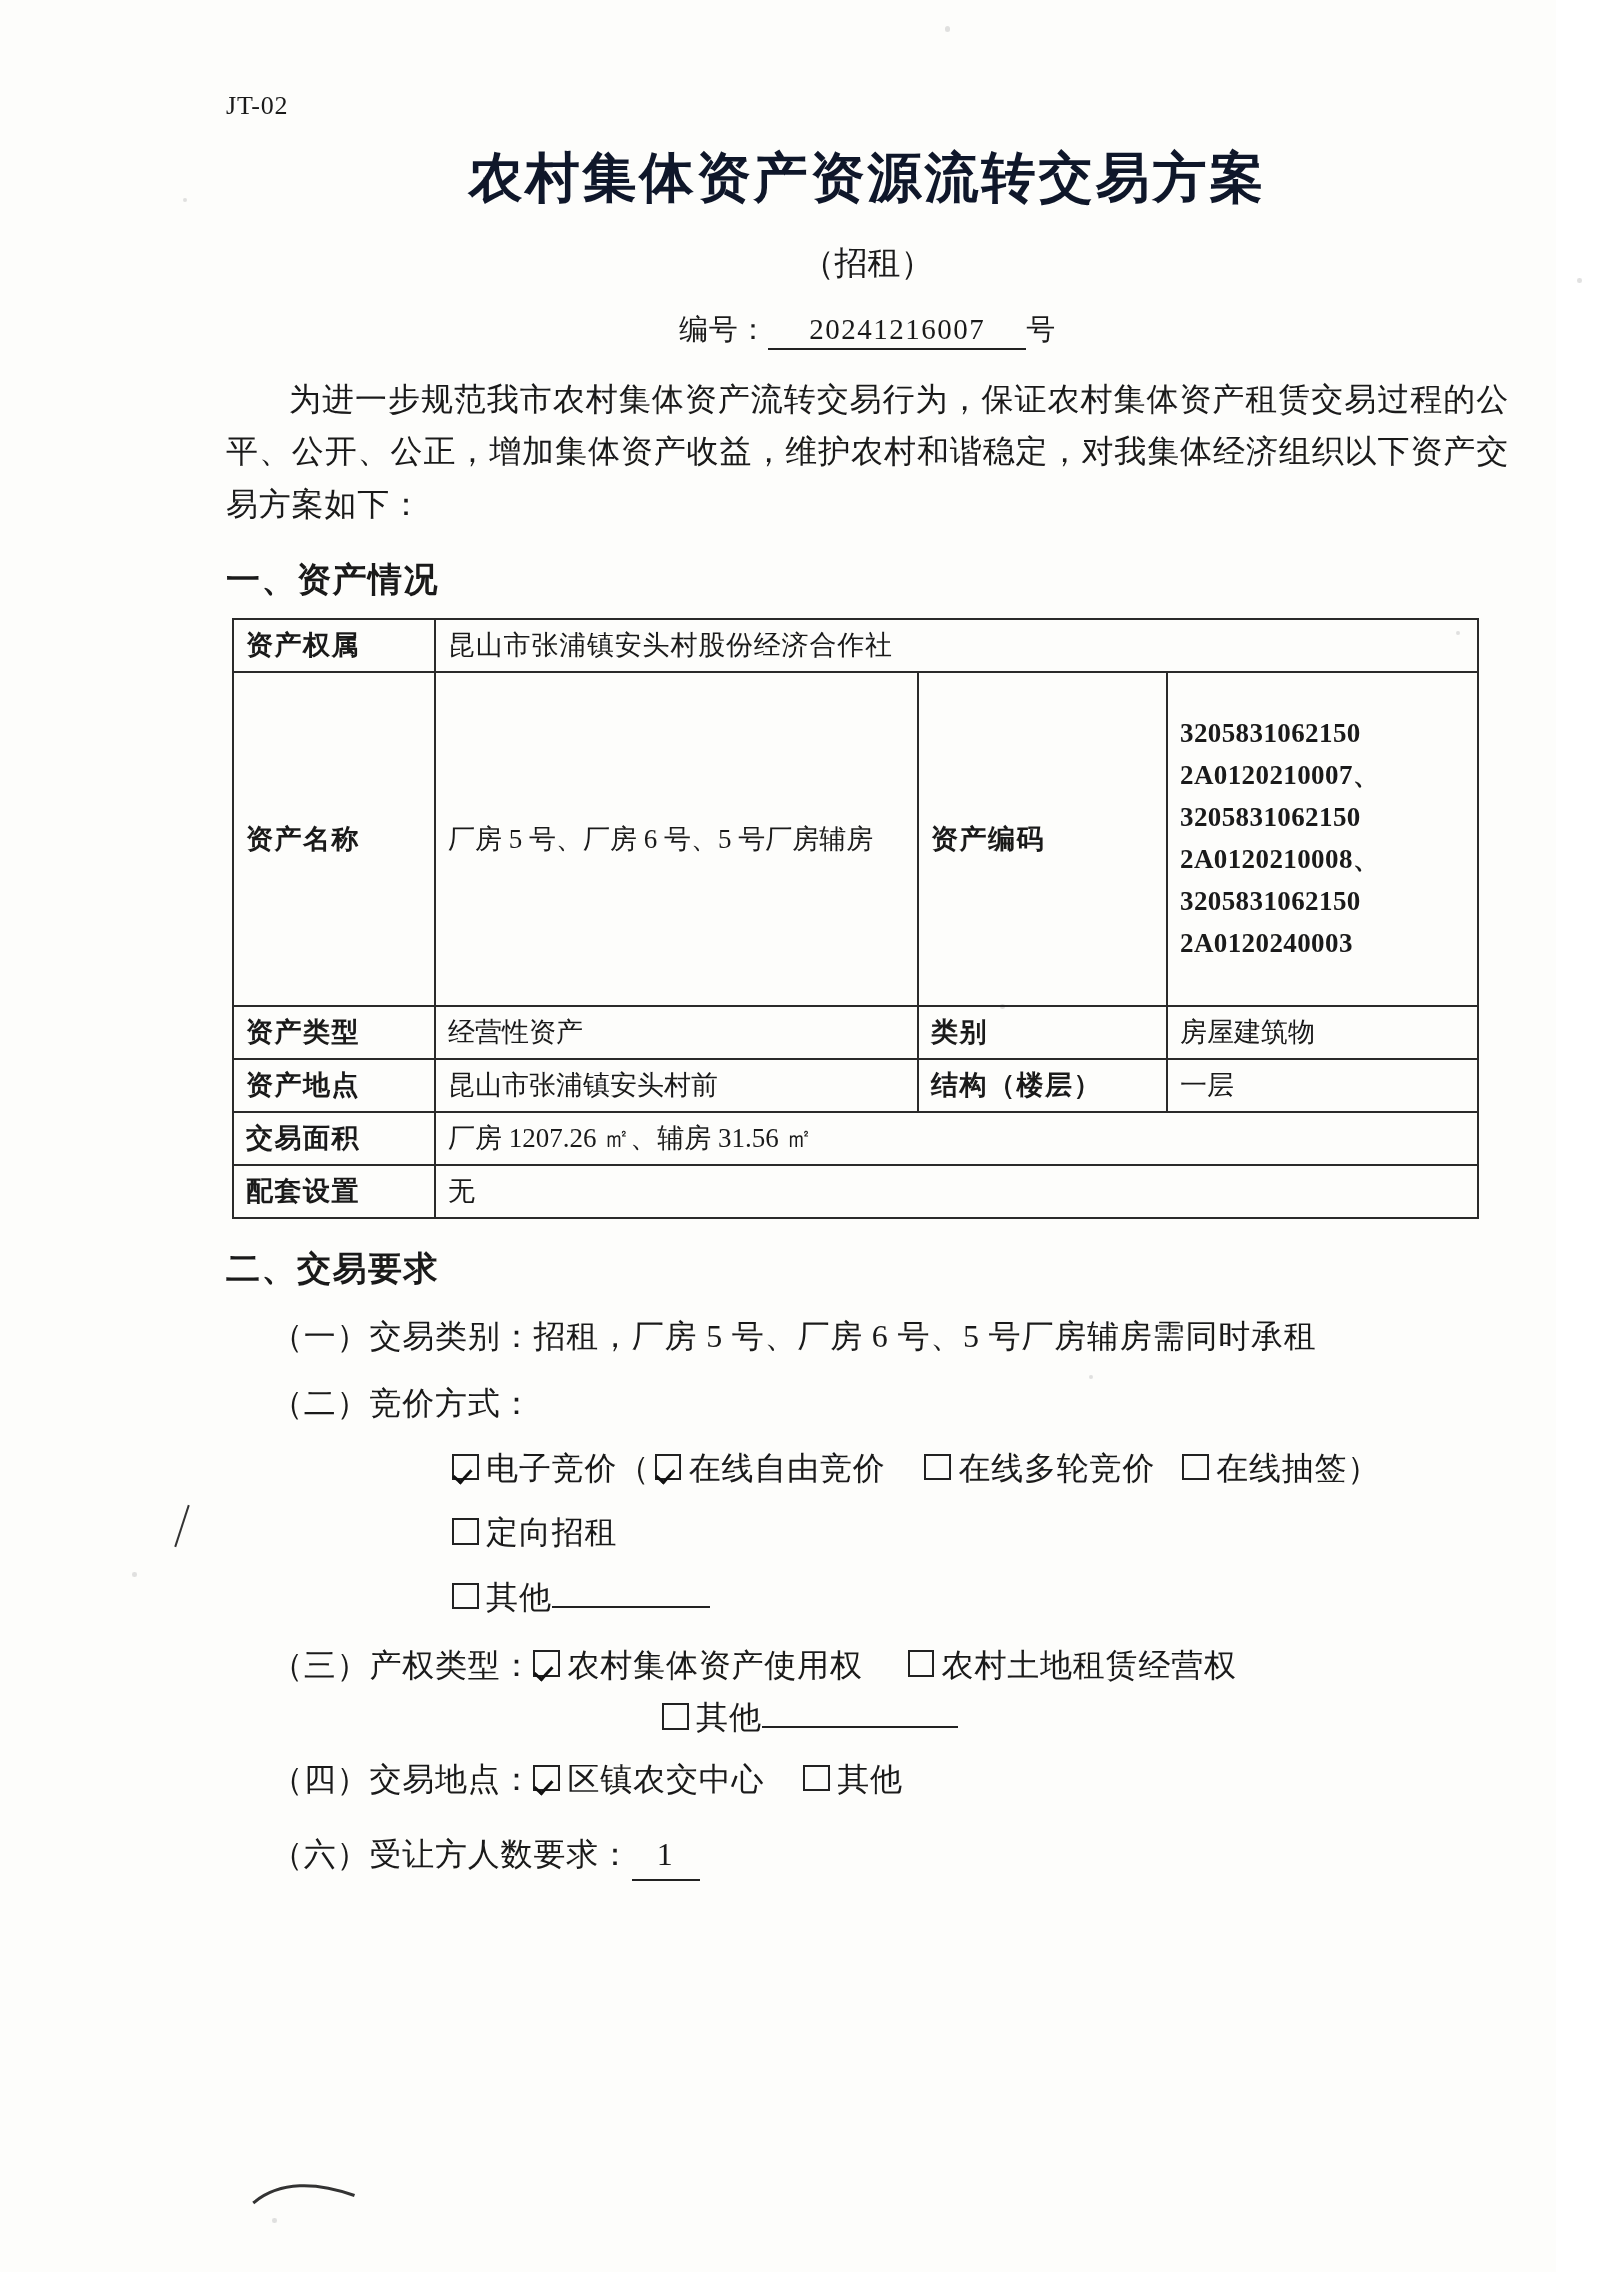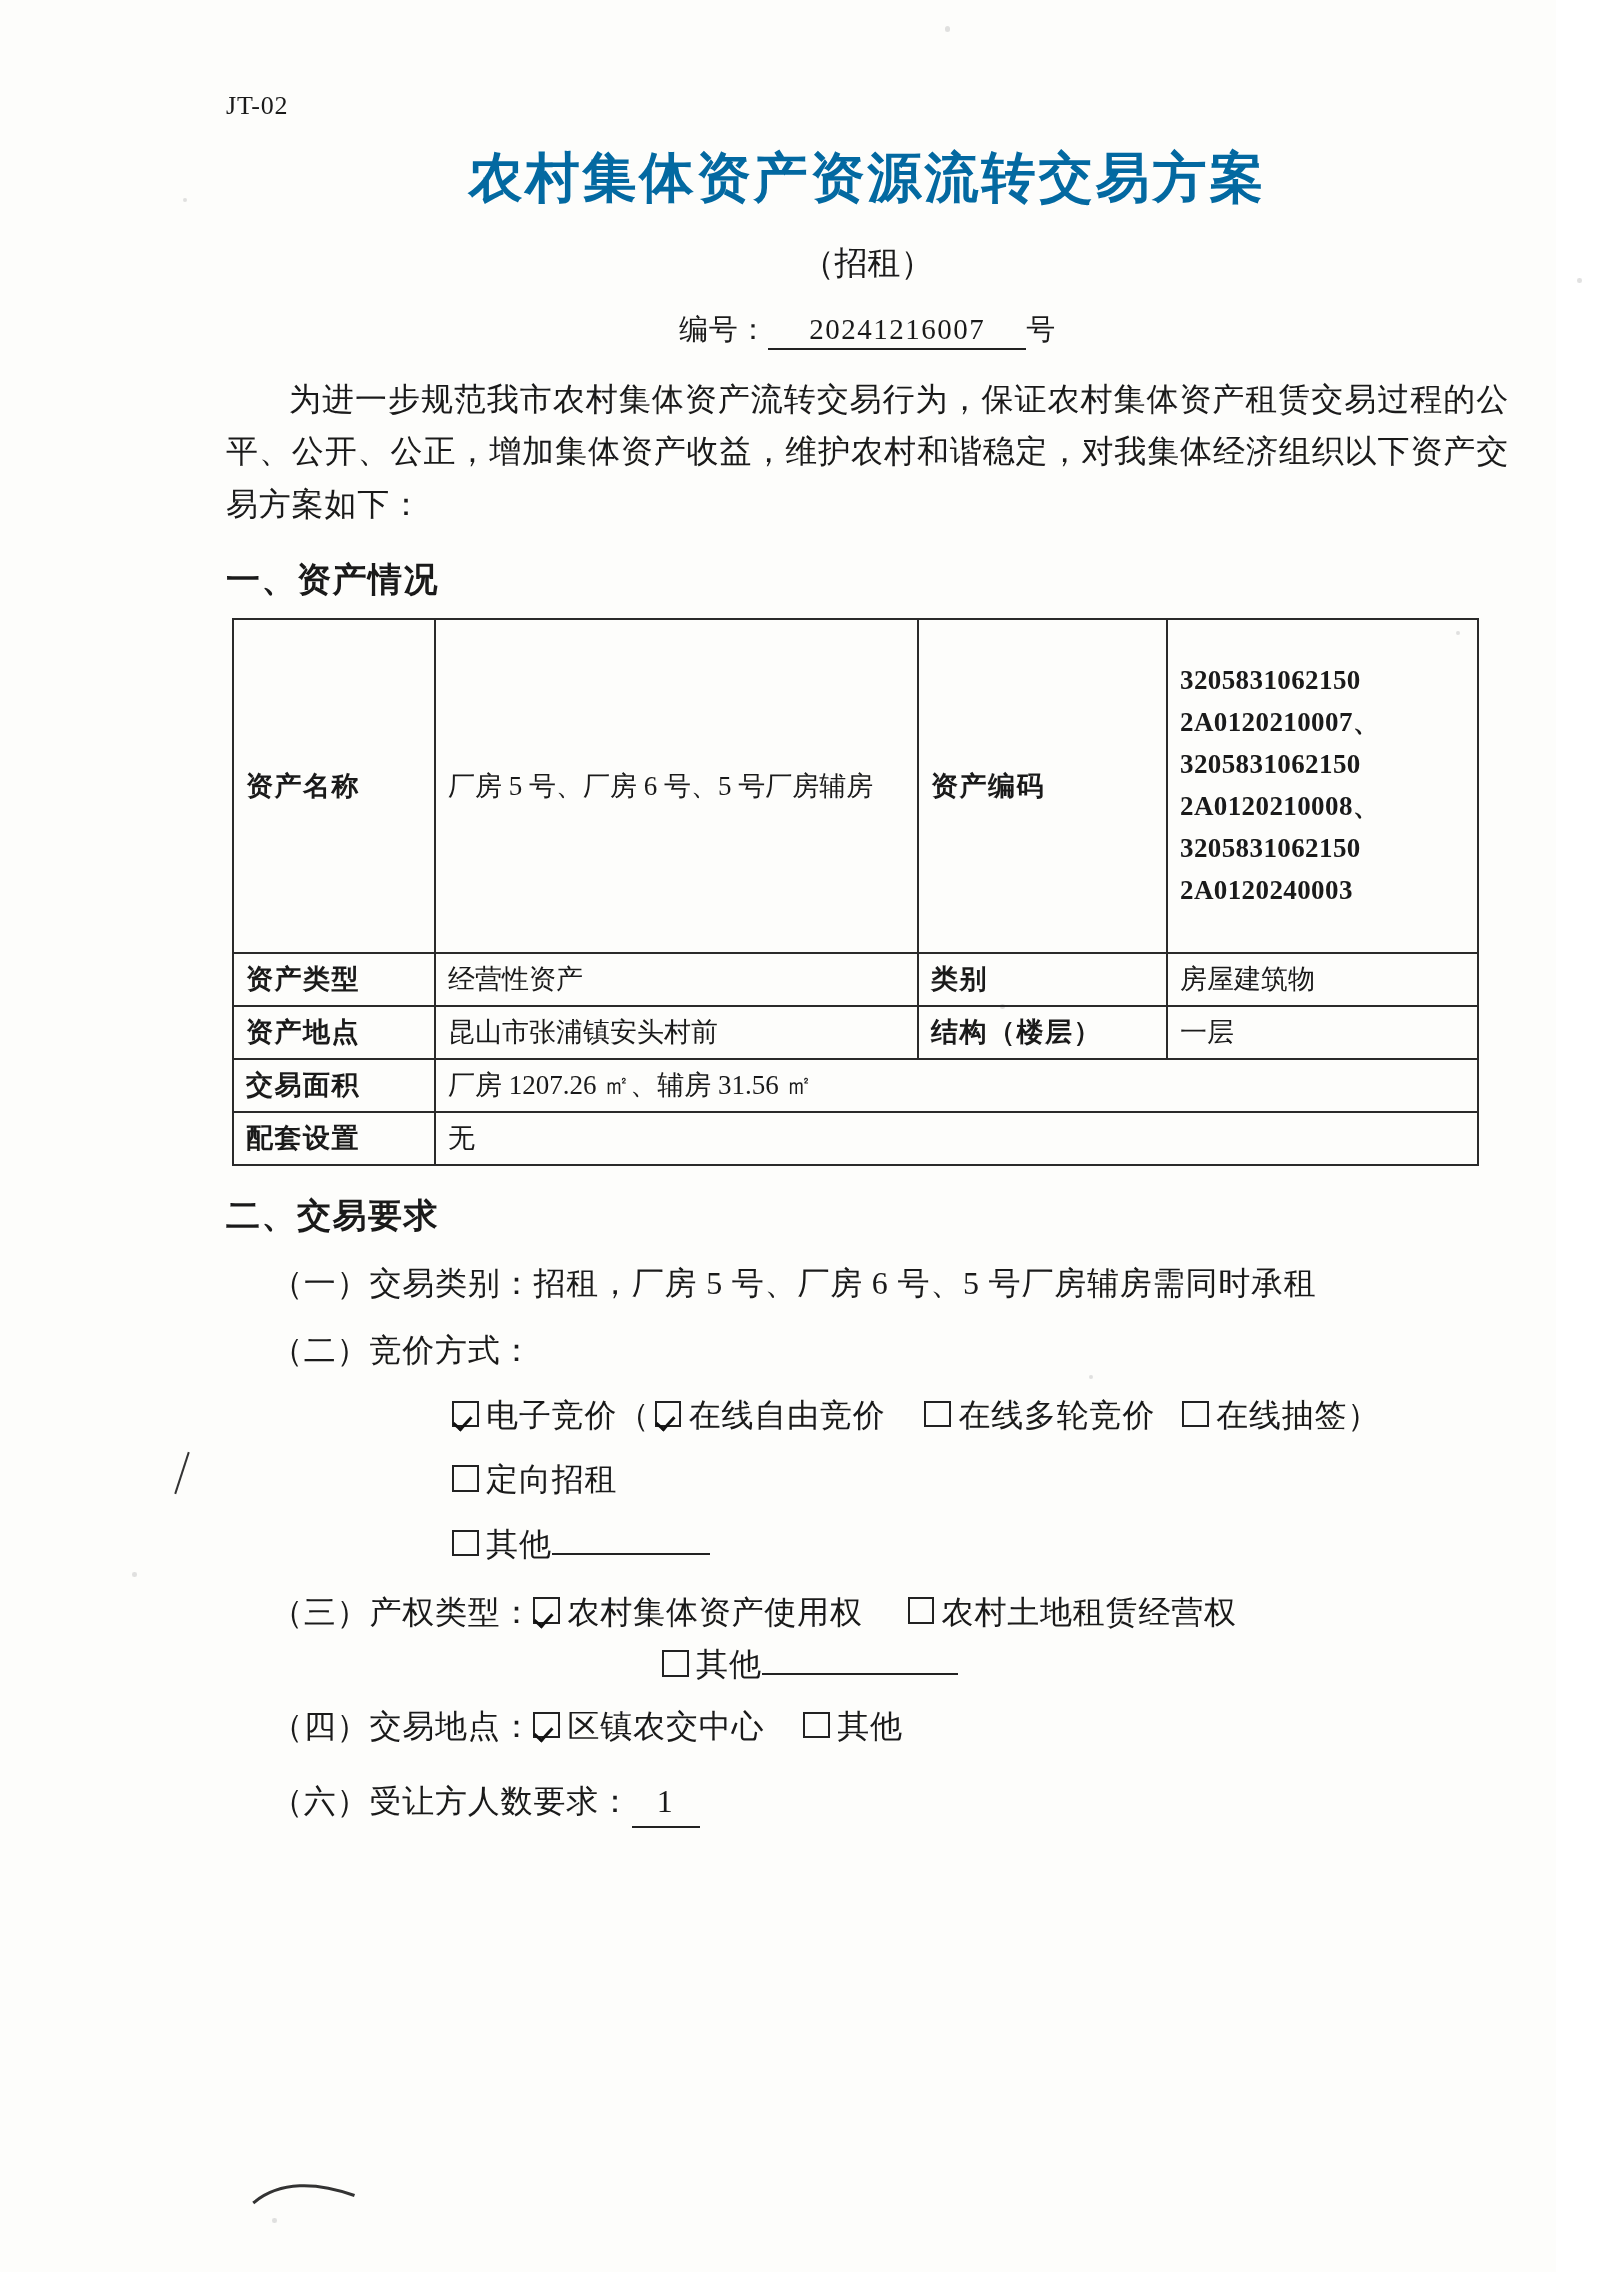--- a/index.html
+++ b/index.html
@@ -41,21 +41,21 @@
     letter-spacing: 0.8px;
     margin-bottom: 21px;
   }
   h1.title {
     font-family: "DejaVu Sans", sans-serif;
     font-weight: bold;
     font-size: 54px;
     text-align: center;
     letter-spacing: 3px;
     margin: 19.6px 0 0 0;
-    color: #0369a1;
+    color: #0f172a;
   }
   .subtitle {
     text-align: center;
     font-size: 33px;
     margin-top: 26px;
     font-family: "Liberation Serif", serif;
   }
   .numline {
     text-align: center;
     font-size: 29px;
@@ -218,20 +218,24 @@
     <h2 class="section">一、资产情况</h2>
 
     <table class="asset">
       <colgroup>
         <col style="width:202px">
         <col style="width:483px">
         <col style="width:249px">
         <col style="width:311px">
       </colgroup>
       <tbody>
+        <tr>
+          <td class="lbl">资产权属</td>
+          <td class="val-big" colspan="3">昆山市张浦镇安头村股份经济合作社</td>
+        </tr>
         <tr>
           <td class="lbl" style="height:317px;">资产名称</td>
           <td class="mid">厂房 5 号、厂房 6 号、5 号厂房辅房</td>
           <td class="lbl2">资产编码</td>
           <td class="code-cell" style="white-space:pre-line;font-weight:bold;">3205831062150
 2A0120210007、
 3205831062150
 2A0120210008、
 3205831062150
 2A0120240003</td>

